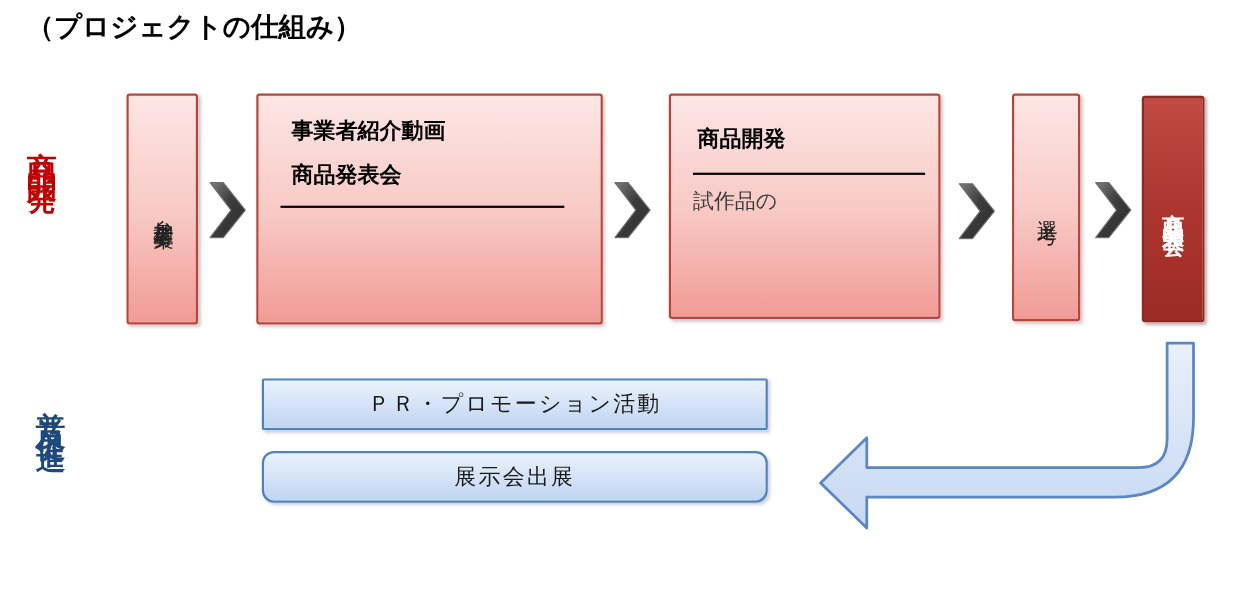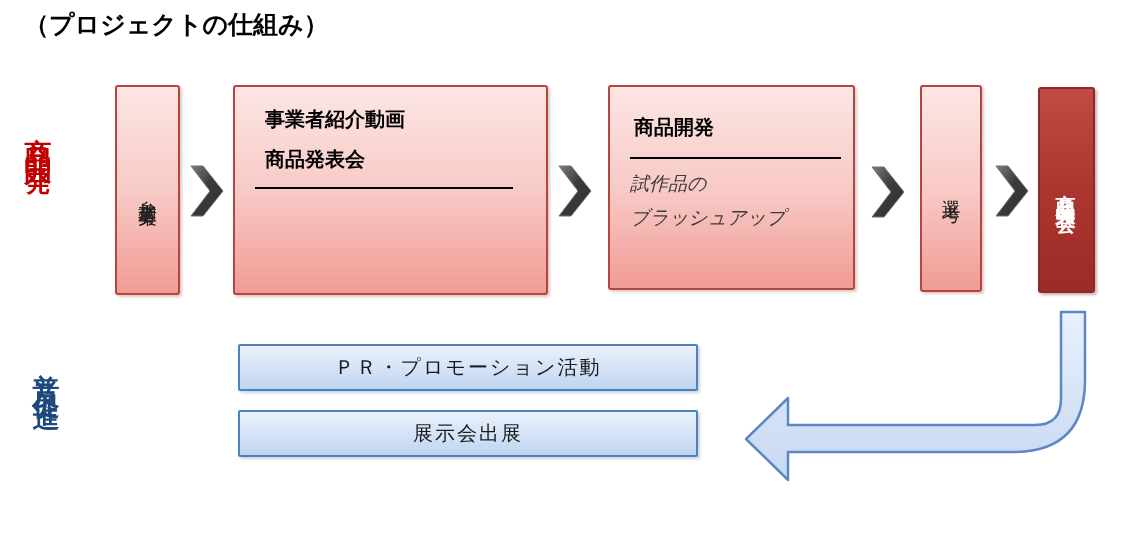--- a/index.html
+++ b/index.html
@@ -35,39 +35,39 @@
   #box-presentation{
     left:1038px;top:87px;width:57px;height:206px;
     background:linear-gradient(180deg,#C14B43 0%,#AC362F 50%,#9B2B25 100%);
     border:2px solid #8C2B25;border-radius:3px;box-shadow:2px 2px 3px rgba(90,30,30,0.35);
     color:#ffffff;font-weight:bold;font-size:20px;letter-spacing:5px;position:absolute;box-sizing:border-box;
   }
   .box-title{margin:12px 30px 0 30px;font-size:20px;font-weight:bold;line-height:40px;color:#000;white-space:nowrap;}
   #box-dev .box-title{margin:20px 24px 0 24px;}
   .box-rule{height:0;border-top:2px solid #000;margin:8px 33px 0 20px;}
   #box-dev .box-rule{margin:10px 12px 0 20px;}
-  .box-body{margin:10px 10px 0 10px;font-size:19px;line-height:37px;color:#3a3a3a;white-space:nowrap;font-style:italic;}
+  .box-body{margin:10px 10px 0 10px;font-size:19px;line-height:37px;color:#3a3a3a;white-space:nowrap;}
   #box-dev .box-body{margin:8px 10px 0 20px;line-height:34px;}
 
   .chevron{position:absolute;width:34px;height:52px;}
   #chev-1{left:190px;top:165px;}
   #chev-2{left:558px;top:165px;}
   #chev-3{left:871px;top:166px;}
   #chev-4{left:995px;top:165px;}
 
   .bluebox{
     position:absolute;box-sizing:border-box;left:238px;width:460px;height:47px;
     background:linear-gradient(180deg,#EAF2FC 0%,#D3E2F7 55%,#BFD5F0 100%);
     border:2px solid #4F81BD;border-radius:2px;
     box-shadow:2px 2px 3px rgba(70,95,140,0.28);
     display:flex;align-items:center;justify-content:center;
     font-size:20px;color:#1a1a1a;letter-spacing:2px;white-space:nowrap;
   }
   #promo-1{top:344px;}
-  #promo-2{top:410px;}
+  #promo-2{top:410px;border-radius:11px;}
   #promo-3{top:479px;}
 
   #elbow-arrow{position:absolute;left:740px;top:305px;width:360px;height:185px;}
 </style>
 </head>
 <body>
 
 <div id="stage">
 
   <div class="page-title">（プロジェクトの仕組み）</div>
@@ -104,21 +104,20 @@
     <svg width="34" height="52" viewBox="0 0 34 52">
       <polygon points="1,1 13,1 33,26 13,51 1,51 20,26" fill="url(#chevGrad)" stroke="#6e6e6e" stroke-width="1" stroke-linejoin="round"></polygon>
     </svg>
   </div>
 
   <div class="pinkbox" id="box-dev">
     <div class="box-title">商品開発</div>
     <div class="box-rule"></div>
     <div class="box-body">
       <div>試作品の</div>
-      <div>ブラッシュアップ</div>
     </div>
   </div>
 
   <div class="chevron" id="chev-3">
     <svg width="34" height="52" viewBox="0 0 34 52">
       <polygon points="1,1 13,1 33,26 13,51 1,51 20,26" fill="url(#chevGrad)" stroke="#6e6e6e" stroke-width="1" stroke-linejoin="round"></polygon>
     </svg>
   </div>
 
   <div class="pinkbox vtext" id="box-selection">選考</div>

